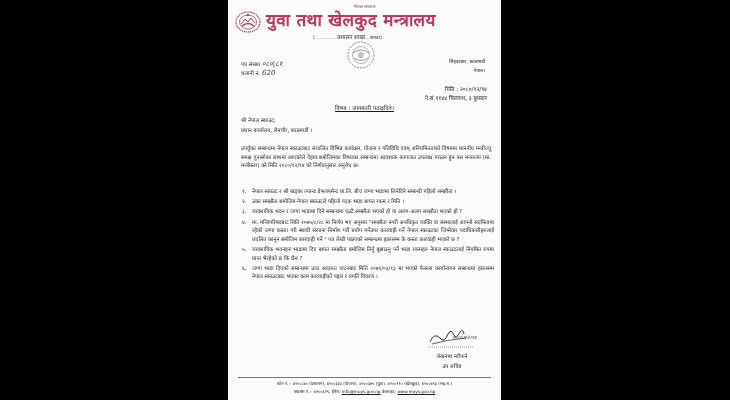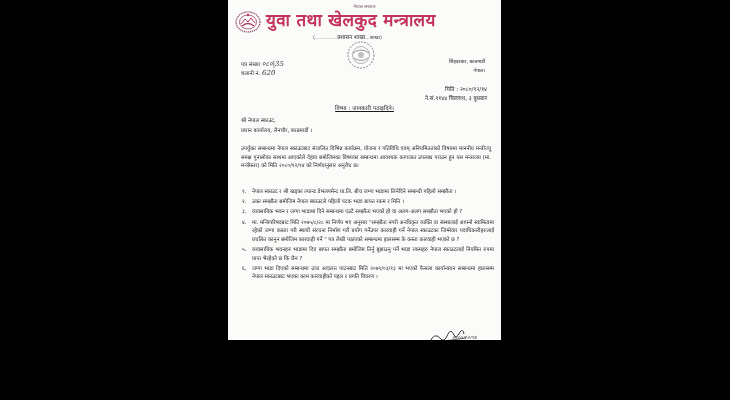--- a/index.html
+++ b/index.html
@@ -1,21 +1,21 @@
 <!DOCTYPE html>
 <html><head>
 <meta charset="utf-8">
 <style>
   html, body { margin: 0; padding: 0; }
   body {
     width: 730px; height: 400px; background: #000000; position: relative; overflow: hidden;
     font-family: "DejaVu Sans", sans-serif; color: #1a1a1a;
   }
   .page {
-    position: absolute; left: 228px; top: 0; width: 273px; height: 340px;
+    position: absolute; left: 228px; top: 0; width: 273px; height: 400px;
     background: #fbfbfa; overflow: hidden;
   }
   .abs { position: absolute; white-space: nowrap; }
   .tiny { font-size: 5px; line-height: 6px; }
   .gov { left: 0; width: 273px; top: 3px; text-align: center; font-size: 4.5px; color: #7a4c5c; }
   .ministry { left: 38px; top: 8px; font-size: 17px; font-weight: bold; color: #c3335d; letter-spacing: 0.3px; font-family: "DejaVu Serif", serif; }
   .branch { left: 85px; top: 33px; font-size: 5px; color: #444; }
   .branch u { color: #222; font-size: 5.5px; text-decoration: none; }
   .emblem { position: absolute; left: 7px; top: 11px; width: 26px; height: 22px; }
   .stamp { position: absolute; left: 114px; top: 40px; width: 38px; height: 30px; }
@@ -59,21 +59,21 @@
     <circle cx="19" cy="15" r="13" fill="none" stroke="#555" stroke-width="0.7" stroke-dasharray="2 1.2"></circle>
     <circle cx="19" cy="15" r="8.5" fill="none" stroke="#666" stroke-width="0.5"></circle>
     <path d="M11 13 Q19 7 27 13" fill="none" stroke="#555" stroke-width="0.6"></path>
     <path d="M12 18 Q19 23 26 18" fill="none" stroke="#555" stroke-width="0.6"></path>
     <circle cx="19" cy="15" r="3" fill="#888" opacity="0.5"></circle>
   </svg>
 
   <div class="abs ref-left">
     <div>
       <span>पत्र संख्या</span>
-      <span class="hand">०८०|35</span>
+      <span class="hand">०८०|८१</span>
     </div>
     <div>
       <span>चलानी नं.</span>
       <span class="hand">620</span>
     </div>
   </div>
 
   <div class="abs addr-right">
     <div>सिंहदरबार, काठमाडौं</div>
     <div>नेपाल।</div>

